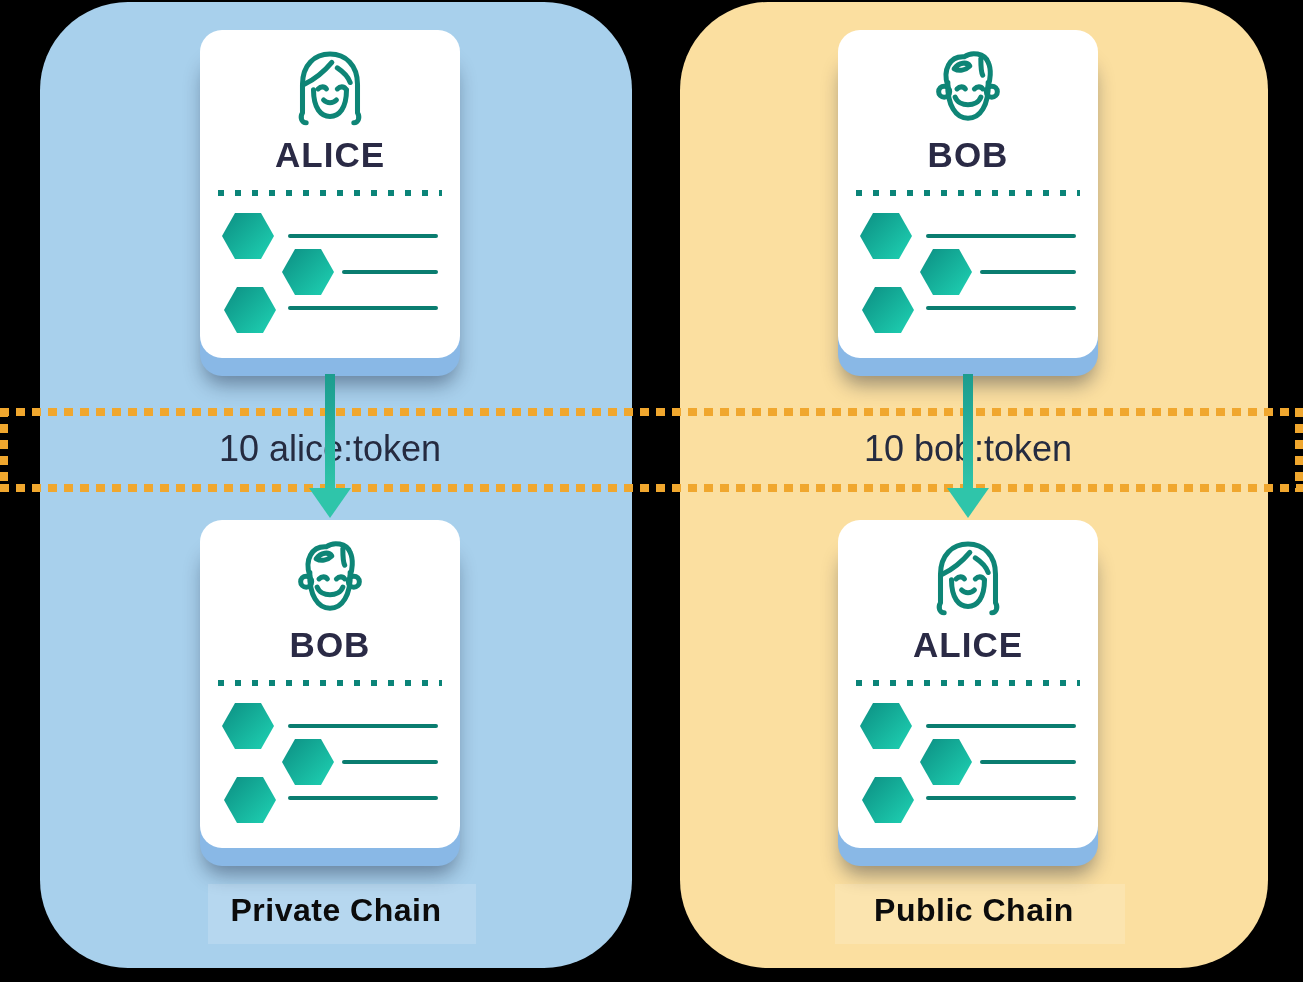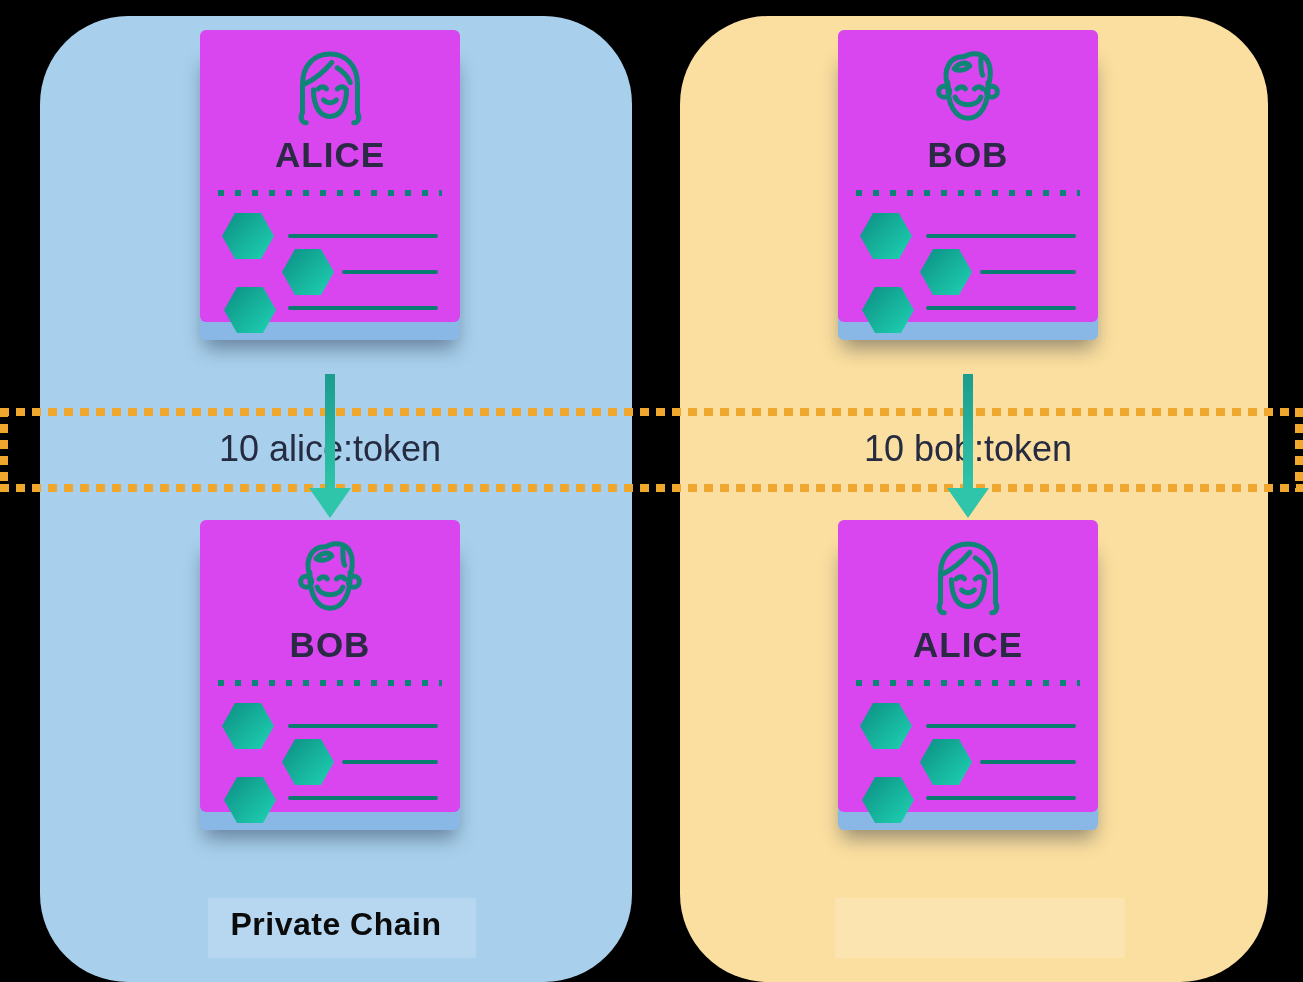--- a/index.html
+++ b/index.html
@@ -1,33 +1,33 @@
 <!DOCTYPE html>
 <html><head>
 <meta charset="utf-8">
 <style>
   html,body{margin:0;padding:0;background:#000;}
   .stage{
     position:relative;width:1303px;height:982px;background:#000;overflow:hidden;
     font-family:"Liberation Sans",sans-serif;
   }
   
-  .panel{position:absolute;top:16px;height:966px;border-radius:88px;}
+  .panel{position:absolute;top:2px;height:966px;border-radius:88px;}
   .panel-private{left:40px;width:592px;background:#A8D0EC;}
   .panel-public{left:680px;width:588px;background:#FBDFA0;}
   .label-backdrop{position:absolute;top:882px;height:60px;background:rgba(255,255,255,0.16);}
   .label-backdrop.lb-private{left:168px;width:268px;}
   .label-backdrop.lb-public{left:155px;width:290px;}
   .chain-label{
     position:absolute;left:0;right:0;top:890px;text-align:center;
     font-size:32px;font-weight:bold;color:#0b0b0b;letter-spacing:0.5px;
   }
   
   .card{
-    position:absolute;width:260px;height:292px;background:#d946ef;border-radius:6px;
+    position:absolute;width:260px;height:328px;background:#ffffff;border-radius:22px;
     box-shadow:0 18px 0 0 #89B8E6, 0 30px 20px -4px rgba(10,20,45,0.42);
   }
   .card-tl{left:200px;top:30px;}
   .card-tr{left:838px;top:30px;}
   .card-bl{left:200px;top:520px;}
   .card-br{left:838px;top:520px;}
   .avatar{display:block;margin:13px auto 0;width:88px;height:90px;}
   .card-name{
     text-align:center;font-size:35px;font-weight:bold;color:#2A2A45;
     letter-spacing:1px;margin-top:2px;
@@ -82,20 +82,21 @@
 
 <div class="stage">
 
   <div class="panel panel-private">
     <div class="label-backdrop lb-private"></div>
     <div class="chain-label">Private Chain</div>
   </div>
 
   <div class="panel panel-public">
     <div class="label-backdrop lb-public"></div>
+    <div class="chain-label">Public Chain</div>
   </div>
 
   <div class="dot-h top"></div>
   <div class="dot-h bottom"></div>
   <div class="dot-v left"></div>
   <div class="dot-v right"></div>
 
   <div class="transfer-label transfer-left">10 alice:token</div>
   <div class="transfer-label transfer-right">10 bob:token</div>
 

